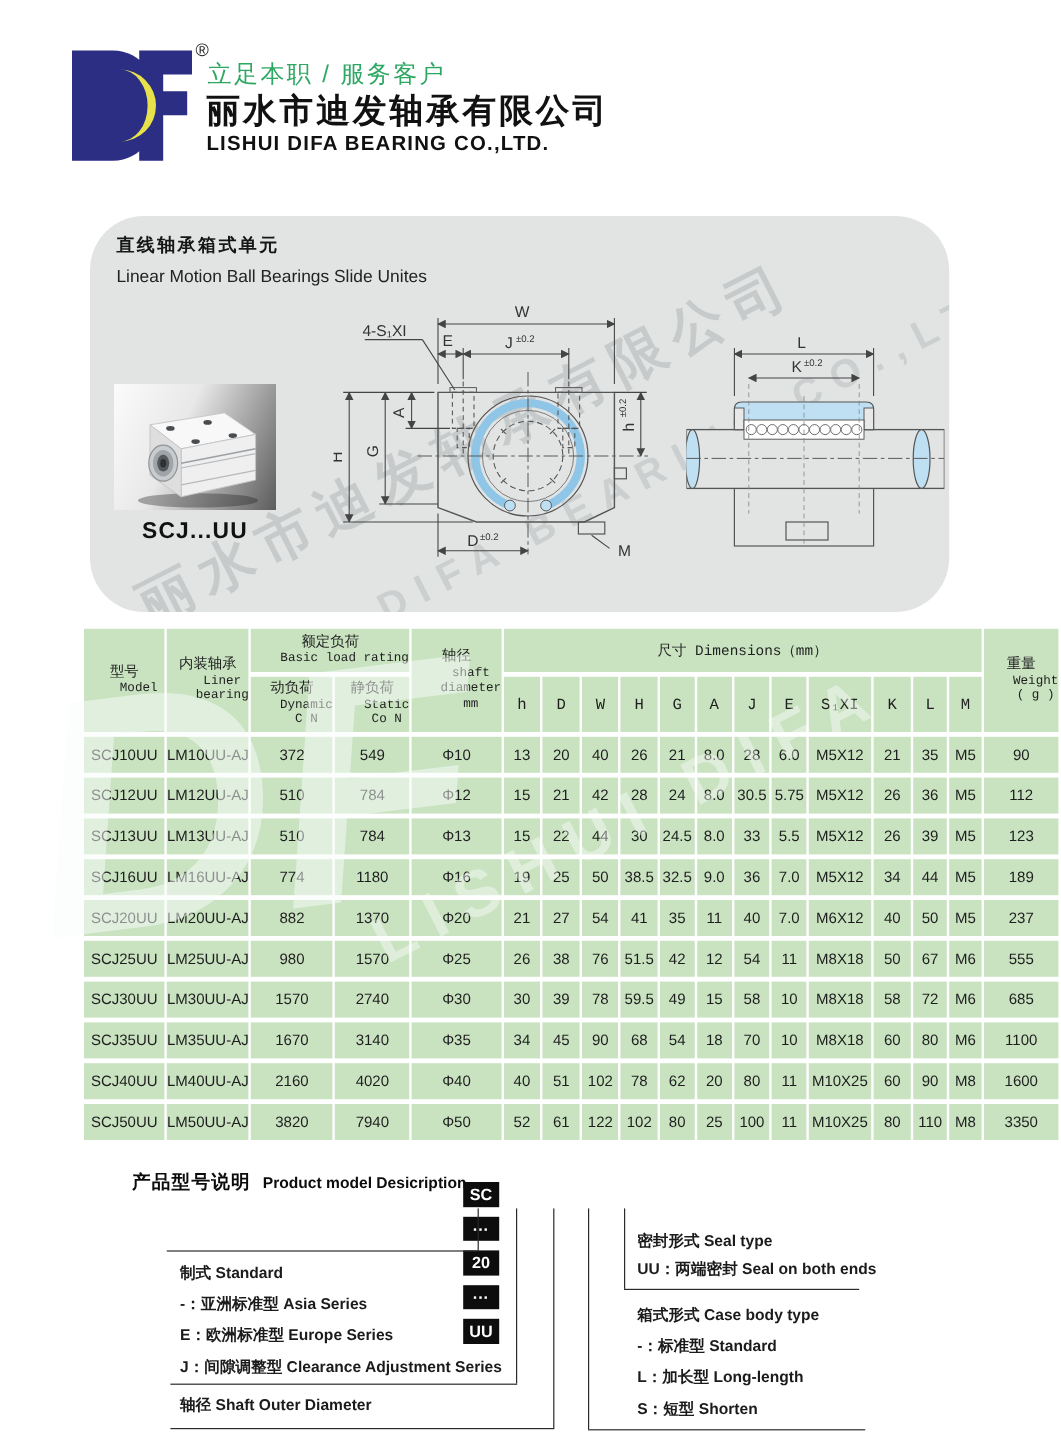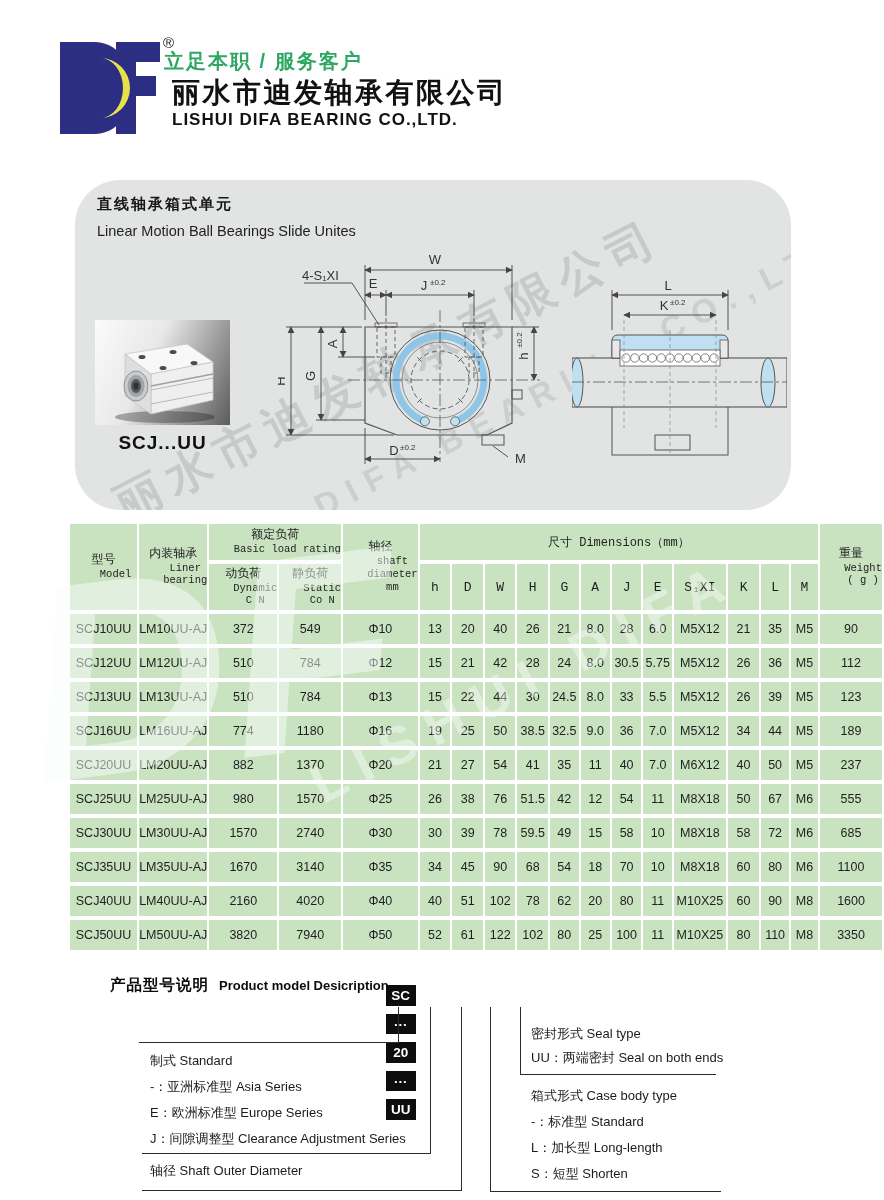--- a/index.html
+++ b/index.html
@@ -7,21 +7,21 @@
     width:884px;height:1200px;position:relative;overflow:hidden;
     background:#ffffff;
     font-family:"Liberation Sans","DejaVu Sans",sans-serif;
     color:#222;
   }
   .abs{position:absolute;}
 
   
   #logo{left:56px;top:40px;}
   #reg-mark{left:163px;top:34px;font-size:15px;color:#1a1a1a;}
-  #slogan{left:164px;top:48px;font-size:20px;font-weight:bold;color:#2ea763;letter-spacing:2px;}
+  #slogan{left:173px;top:48px;font-size:20px;font-weight:normal;color:#2ea763;letter-spacing:2px;}
   #company-cn{left:172px;top:74px;font-size:28px;font-weight:bold;color:#111;letter-spacing:2.5px;}
   #company-en{left:172px;top:110px;font-size:17px;font-weight:bold;color:#111;letter-spacing:1px;}
 
   
   #panel{
     left:75px;top:180px;width:716px;height:330px;
     background:#e2e3e3;border-radius:45px;overflow:hidden;
   }
   #panel-title-cn{left:22px;top:15px;font-size:15px;font-weight:bold;color:#161616;letter-spacing:2px;}
   #panel-title-en{left:22px;top:43px;font-size:14.5px;color:#222;}
@@ -52,21 +52,21 @@
 
   
   #model-section{left:0;top:965px;width:884px;height:235px;}
   #md-title{left:62px;top:10px;}
   #md-title .cn{font-size:15.5px;font-weight:bold;color:#0c0c0c;letter-spacing:1px;margin-left:48px;}
   #md-title .en{font-size:13px;font-weight:bold;color:#0c0c0c;margin-left:10px;}
   #model-boxes{left:386px;top:20px;display:flex;gap:8px;flex-direction:column;}
   .code-box{background:#0d0d0d;color:#fff;font-weight:bold;font-size:13.5px;line-height:1;padding:4px 5px 3px;min-width:15px;text-align:center;}
   .vline{position:absolute;width:0;border-left:1px solid #2b2b2b;}
   .hline{position:absolute;height:0;border-top:1px solid #2b2b2b;}
-  .opt-block{position:absolute;font-size:13px;color:#1b1b1b;white-space:nowrap;}
+  .opt-block{position:absolute;font-size:13px;color:#1b1b1b;white-space:nowrap;font-weight:bold;}
   .lh26 .opt-line,.lh26 .opt-title{line-height:26px;}
   .lh24 .opt-line,.lh24 .opt-title{line-height:24px;}
 </style>
 </head>
 <body>
 
 <div class="abs" id="logo">
   <svg width="106" height="96" viewBox="0 0 106 96">
     <path d="M60,2 h44 v20 h-24 v14 h20 v20 h-20 v38 h-20 z" fill="#2b2e83"></path>
     <path d="M4,2 L38,2 C62,2 76,24 76,48 C76,72 62,94 38,94 L4,94 Z" fill="#2b2e83"></path>

